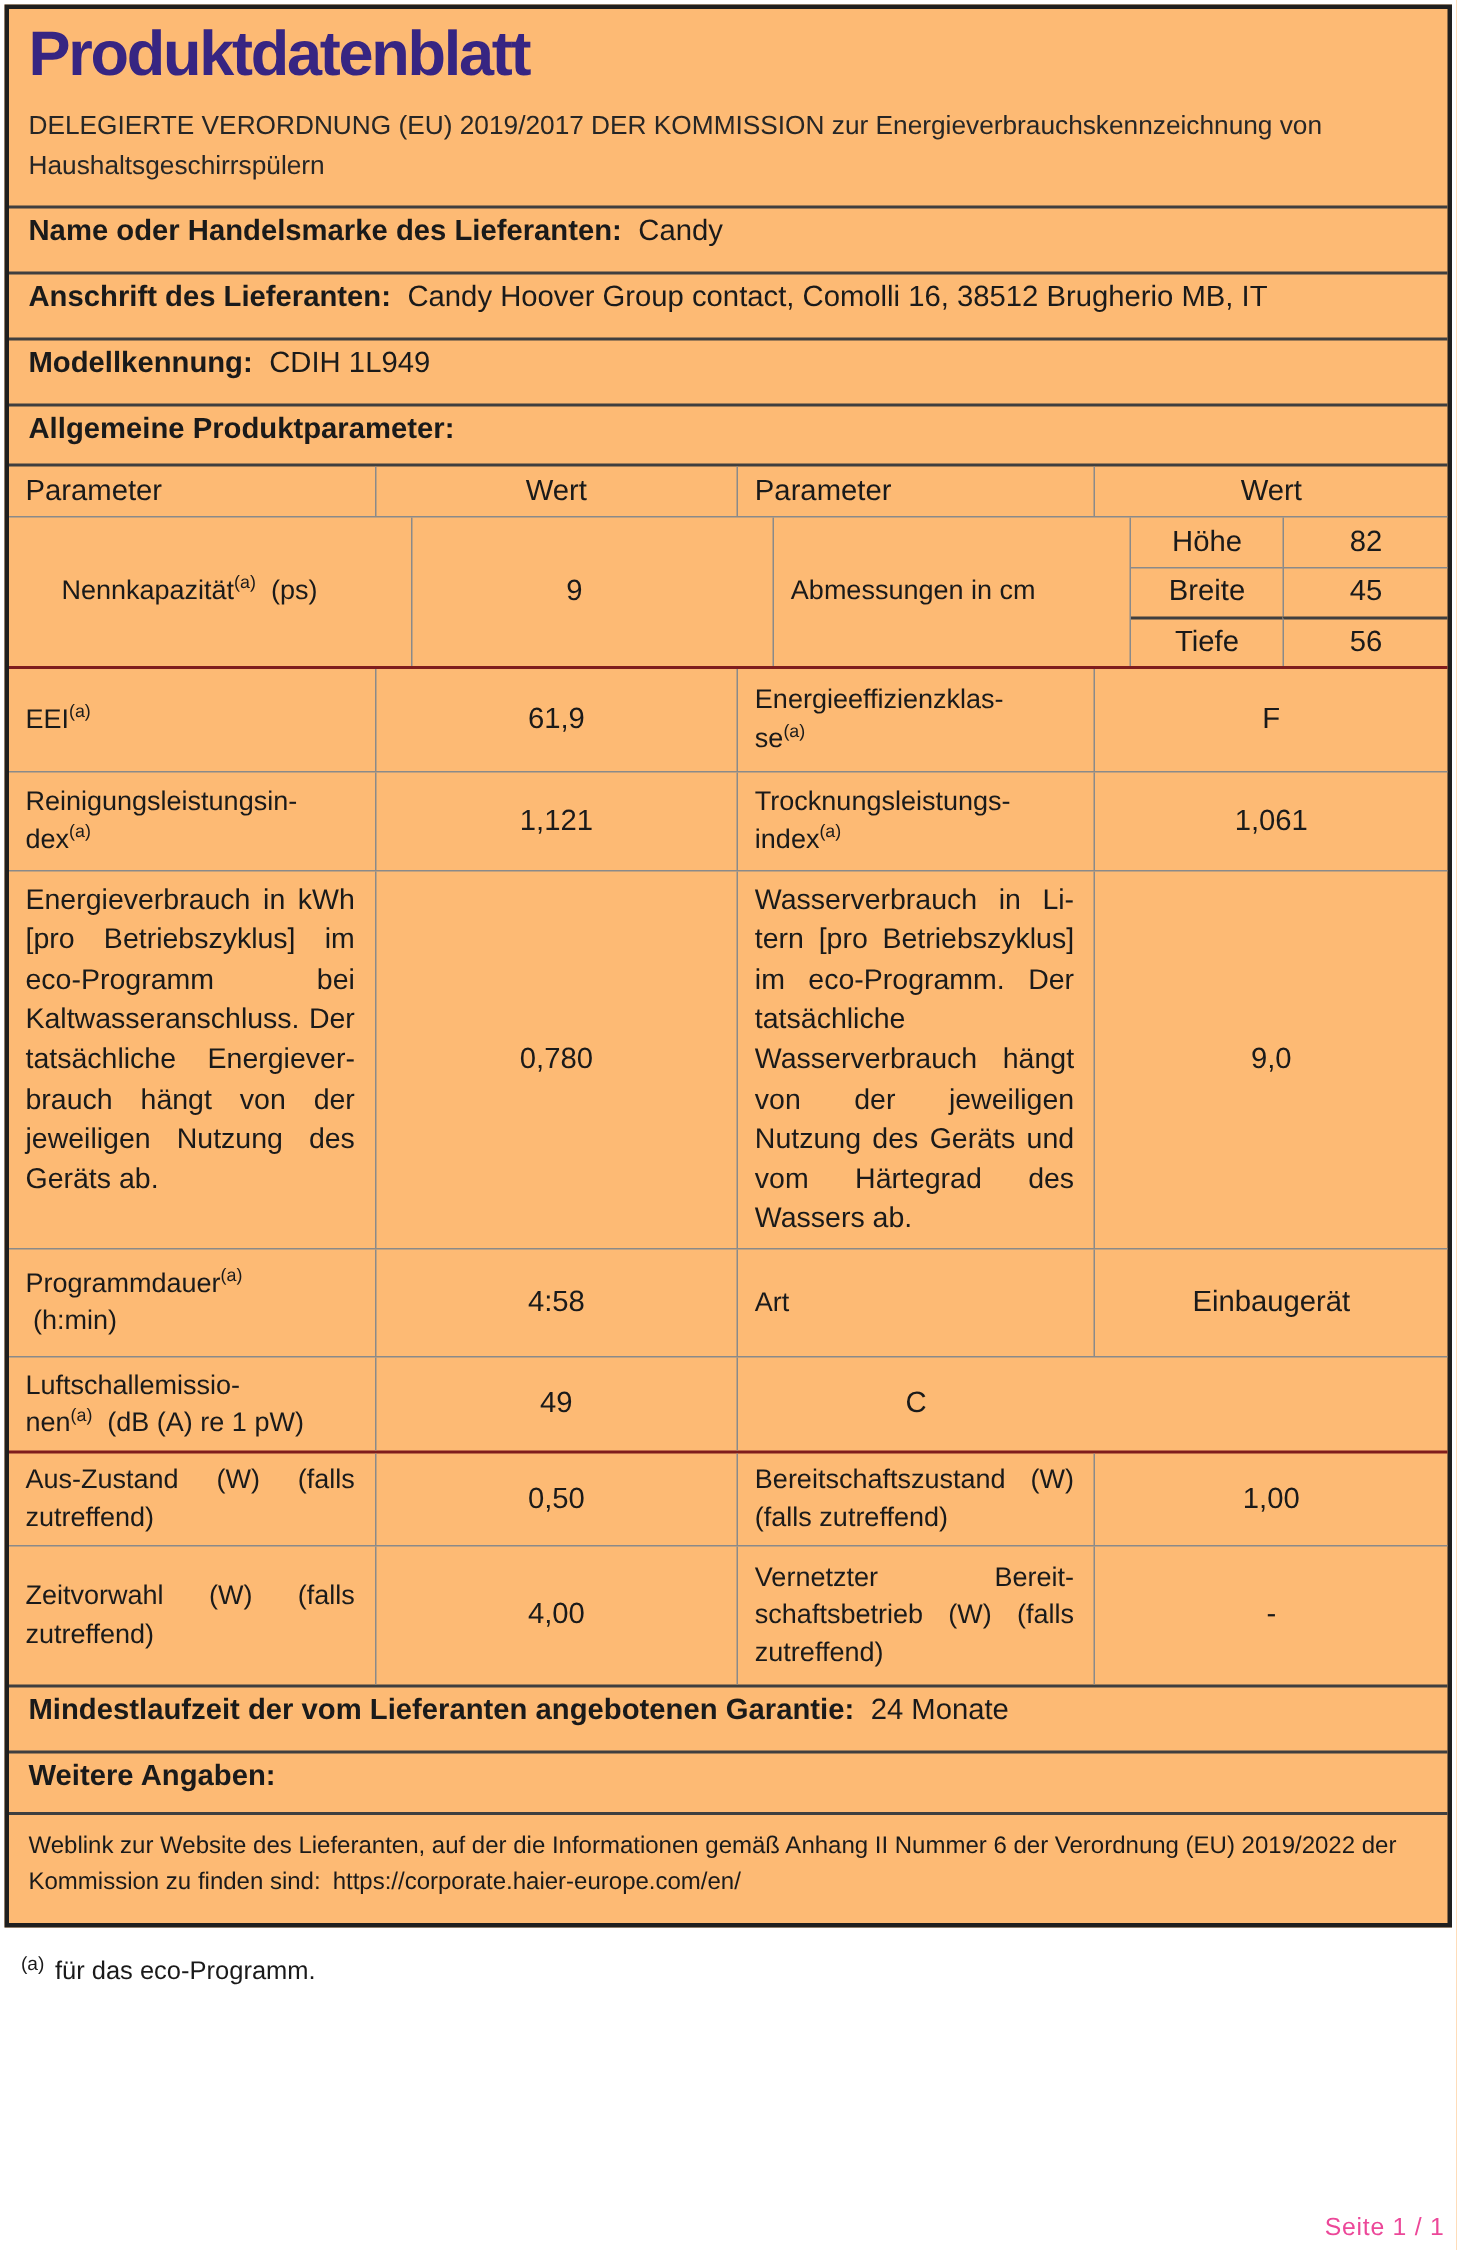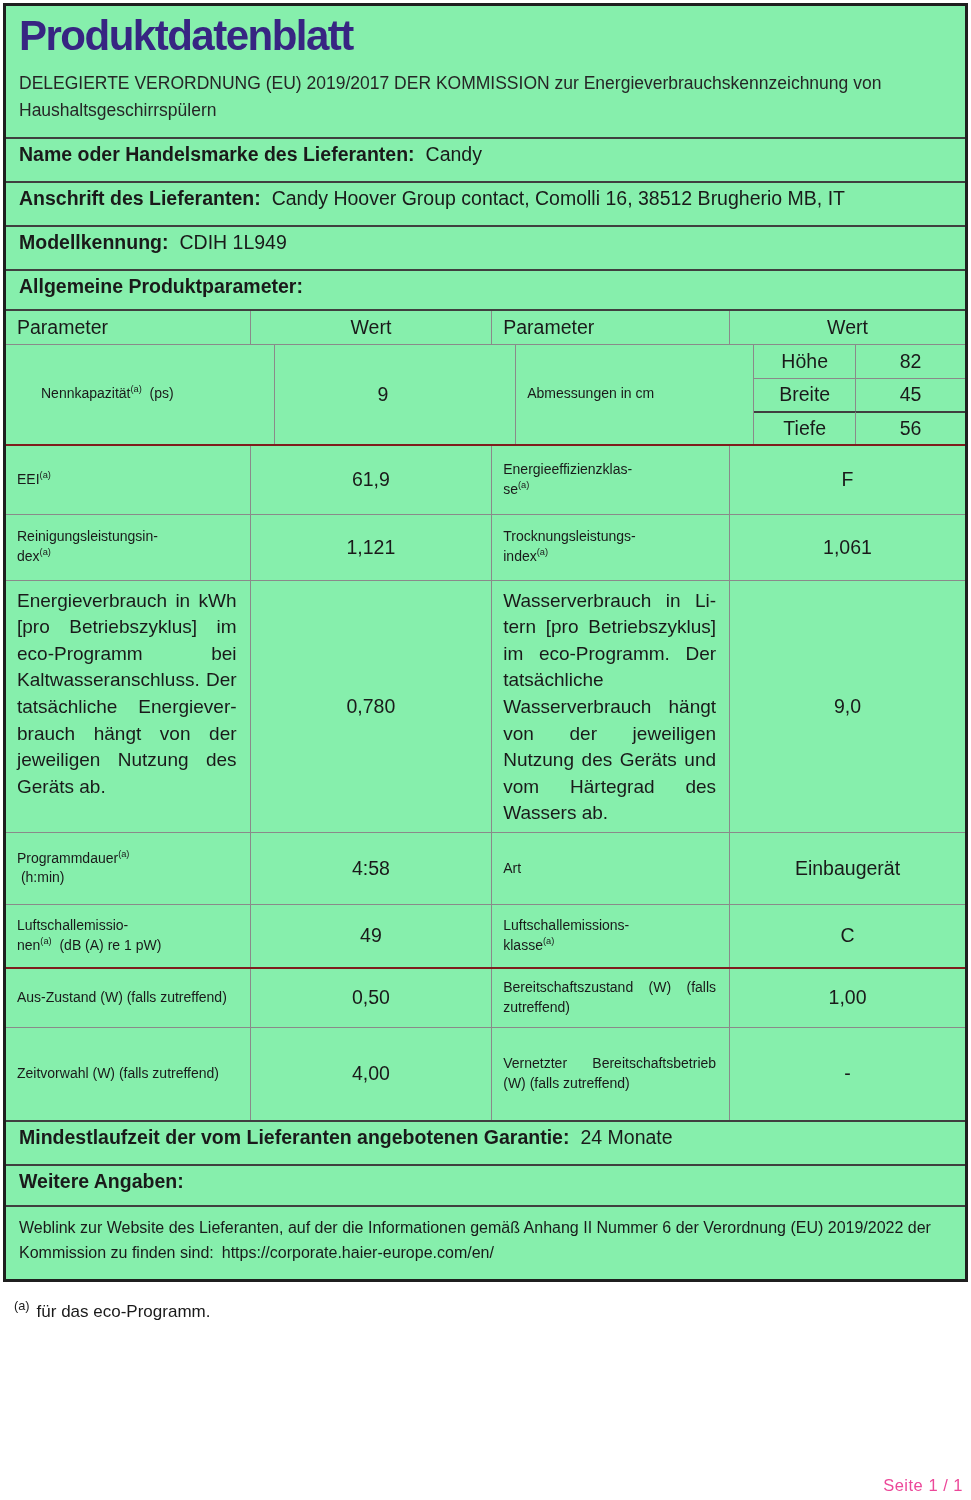--- a/index.html
+++ b/index.html
@@ -5,21 +5,21 @@
   * { box-sizing: border-box; }
   html,body { margin:0; padding:0; }
   body {
     width:971px; height:1500px; position:relative; overflow:hidden;
     background:#ffffff; color:#1a1a1a;
     font-family:"Liberation Sans","DejaVu Sans",sans-serif;
   }
   .box {
     margin:3px 3px 0 3px;
     border:3px solid #1f1f1f;
-    background:#86efac;
+    background:#fdba74;
   }
   .sec { border-bottom:2px solid #3f3f3f; }
   .hdr-sec { padding:4px 13px 12px 13px; }
   .doc-title {
     margin:2px 0 10px 0;
     font-size:42px; font-weight:bold; letter-spacing:-1.5px;
     color:#372582; line-height:1.15;
   }
   .reg { font-size:17.5px; line-height:1.55; color:#262626; max-width:880px; }
 
@@ -39,21 +39,21 @@
   }
   .trow.tk { border-top:2px solid #7f1d1d; }
   .c { border-left:1px solid #8a8a8a; }
   .c:first-child { border-left:none; }
   .c.p { display:flex; align-items:center; padding:5px 13px 5px 11px; }
   .c.v {
     display:flex; align-items:center; justify-content:center;
     text-align:center; padding:4px; font-size:19.5px;
   }
   .ptxt {
-    width:100%; font-size:14px; line-height:1.41;
+    width:100%; font-size:18px; line-height:1.41;
     white-space:pre-wrap; text-align:justify;
   }
   .sup { font-size:0.66em; vertical-align:super; line-height:0; letter-spacing:0; }
   .hcell { display:flex; align-items:center; min-height:33px; padding:2px 11px; font-size:19.5px; }
   .hcell.center { justify-content:center; padding:2px; }
 
   
   .c.dims { padding:0; display:block; }
   .dimgrid { display:grid; grid-template-columns:48% 52%; width:100%; height:100%; }
   .dimcell {
@@ -188,24 +188,20 @@
       </div>
       <div class="c v">Einbaugerät</div>
     </div>
 
     <div class="trow r6">
       <div class="c p">
         <div class="ptxt"><span>Luftschallemissio-
 nen</span><sup class="sup">(a)</sup><span>  (dB (A) re 1 pW)</span></div>
       </div>
       <div class="c v">49</div>
-      <div class="c p">
-        <div class="ptxt"><span>Luftschallemissions-
-klasse</span><sup class="sup">(a)</sup></div>
-      </div>
       <div class="c v">C</div>
     </div>
 
     <div class="trow r7 tk">
       <div class="c p">
         <div class="ptxt" style="white-space:normal;">Aus-Zustand (W) (falls zutreffend)</div>
       </div>
       <div class="c v">0,50</div>
       <div class="c p">
         <div class="ptxt" style="white-space:normal;">Bereitschaftszustand (W) (falls zutreffend)</div>

